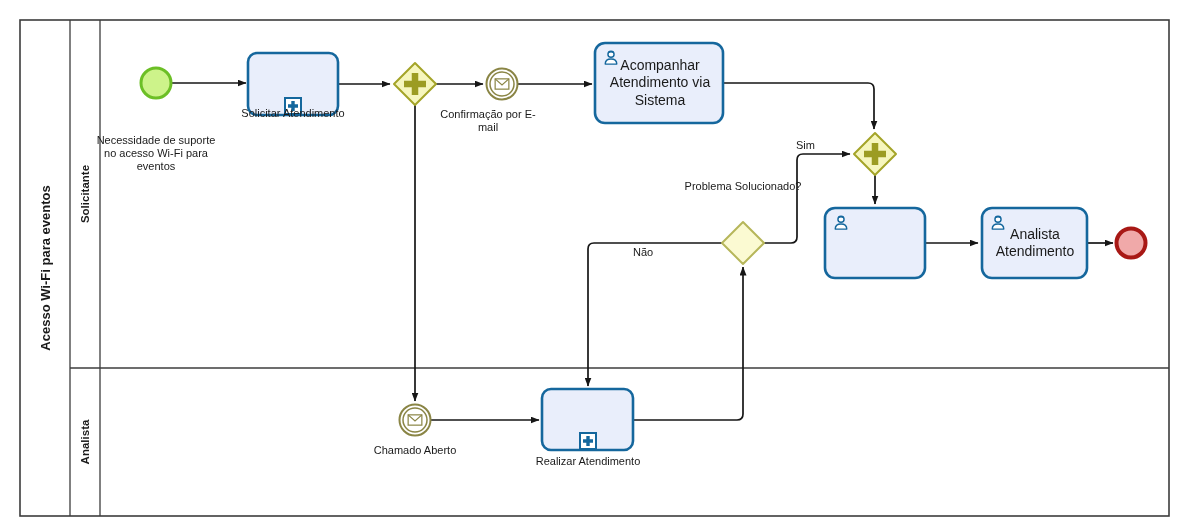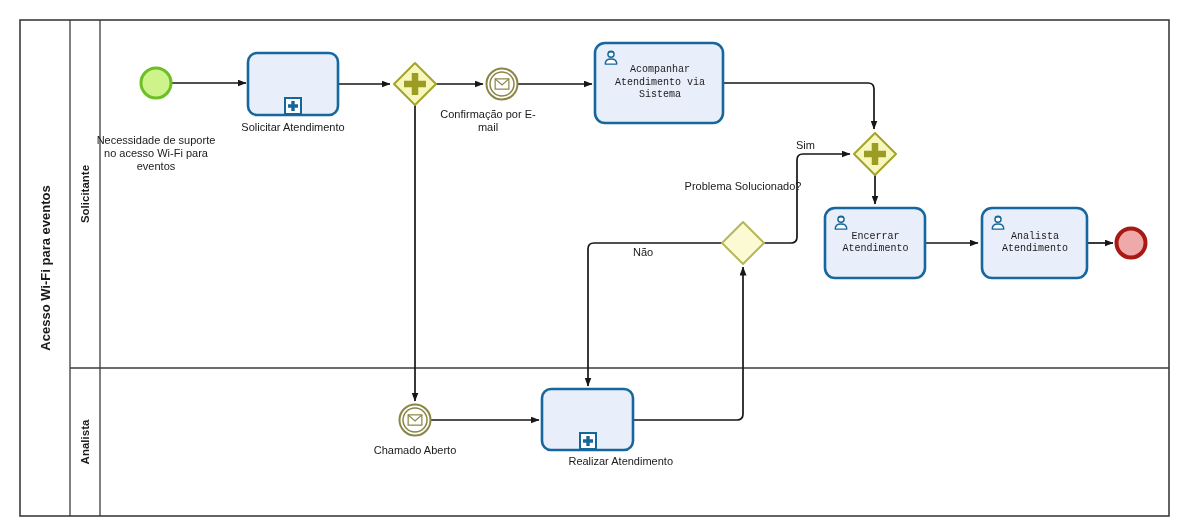--- a/index.html
+++ b/index.html
@@ -19,25 +19,24 @@
     text-align:center;
     color:#1a1a1a;
   }
   .lbl.small-left{text-align:left;}
   .task-lbl{
     position:absolute;
     display:flex;
     align-items:center;
     justify-content:center;
     text-align:center;
-    font-size:10px;
+    font-size:14px;
     line-height:1.25;
     padding:0 8px;
     box-sizing:border-box;
-    font-family:Liberation Mono, monospace;
   }
   .v-label{
     position:absolute;
     transform:translate(-50%,-50%) rotate(-90deg);
     white-space:nowrap;
     font-weight:bold;
   }
   .pool-title{font-size:13px;}
   .lane-title{font-size:11.5px;}
 </style>
@@ -142,32 +141,31 @@
       <use href="#subprocess-plus" x="579" y="432" width="18" height="18"></use>
     </g>
   </svg>
 
   <div class="v-label pool-title" style="left:45px;top:268px;">Acesso Wi-Fi para eventos</div>
   <div class="v-label lane-title" style="left:85px;top:194px;">Solicitante</div>
   <div class="v-label lane-title" style="left:85px;top:442px;">Analista</div>
 
   <div class="lbl" style="left:96px;top:100px;width:120px;margin-top:34px;">Necessidade de suporte no acesso Wi-Fi para eventos</div>
 
-  <div class="lbl" style="left:218px;top:121px;width:150px;">Solicitar Atendimento</div>
+  <div class="lbl" style="left:218px;top:107px;width:150px;">Solicitar Atendimento</div>
 
   <div class="lbl" style="left:433px;top:108px;width:110px;">Confirmação por E-mail</div>
 
   <div class="task-lbl" style="left:599px;top:45px;width:122px;height:76px;">Acompanhar Atendimento via Sistema</div>
 
   <div class="lbl" style="left:683px;top:180px;width:120px;">Problema Solucionado?</div>
 
-  <div class="task-lbl" style="left:829px;top:210px;width:93px;height:66px;">Encerrar Atendimento</div>
 
   <div class="task-lbl" style="left:986px;top:210px;width:98px;height:66px;">Analista Atendimento</div>
 
   <div class="lbl" style="left:365px;top:444px;width:100px;">Chamado Aberto</div>
 
-  <div class="lbl" style="left:503px;top:455px;width:170px;text-align:right;">Realizar Atendimento</div>
+  <div class="lbl" style="left:503px;top:455px;width:170px;">Realizar Atendimento</div>
 
   <div class="lbl small-left" style="left:796px;top:139px;width:36px;">Sim</div>
   <div class="lbl small-left" style="left:633px;top:246px;width:36px;">Não</div>
 
 </div>
 
 </body></html>

